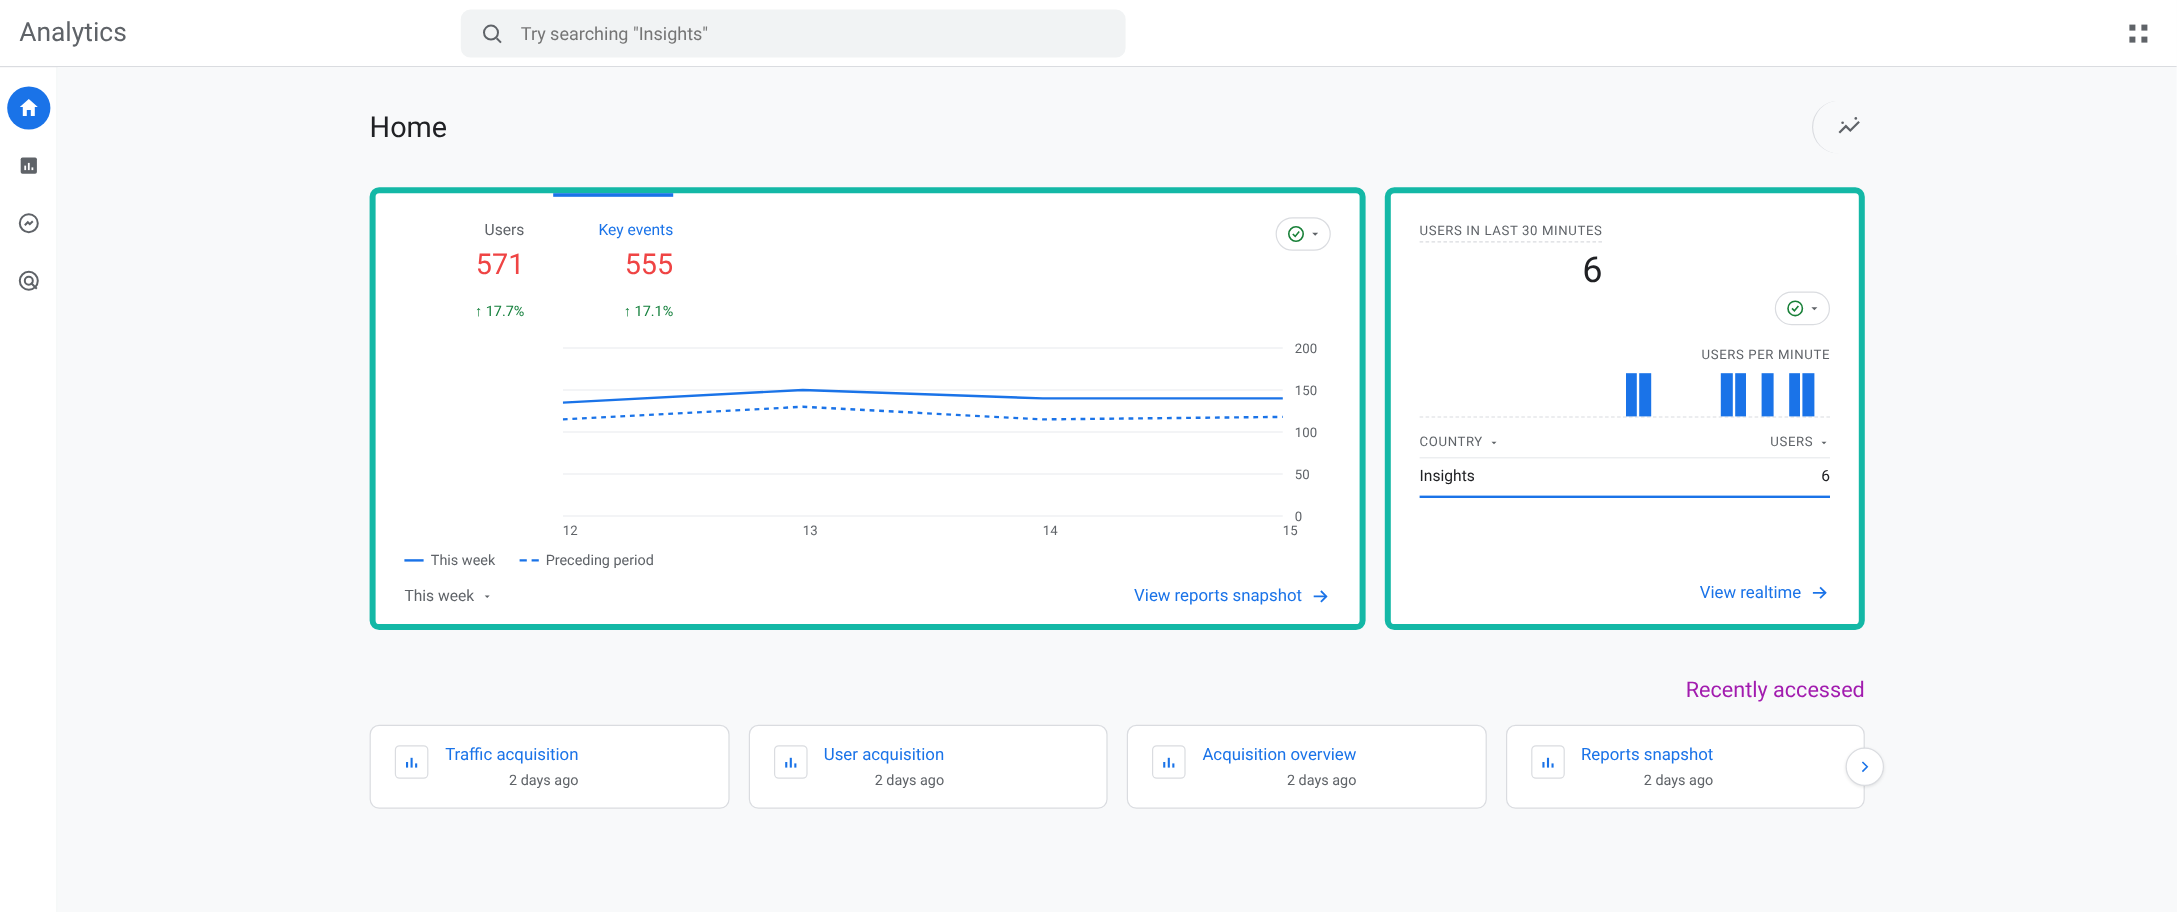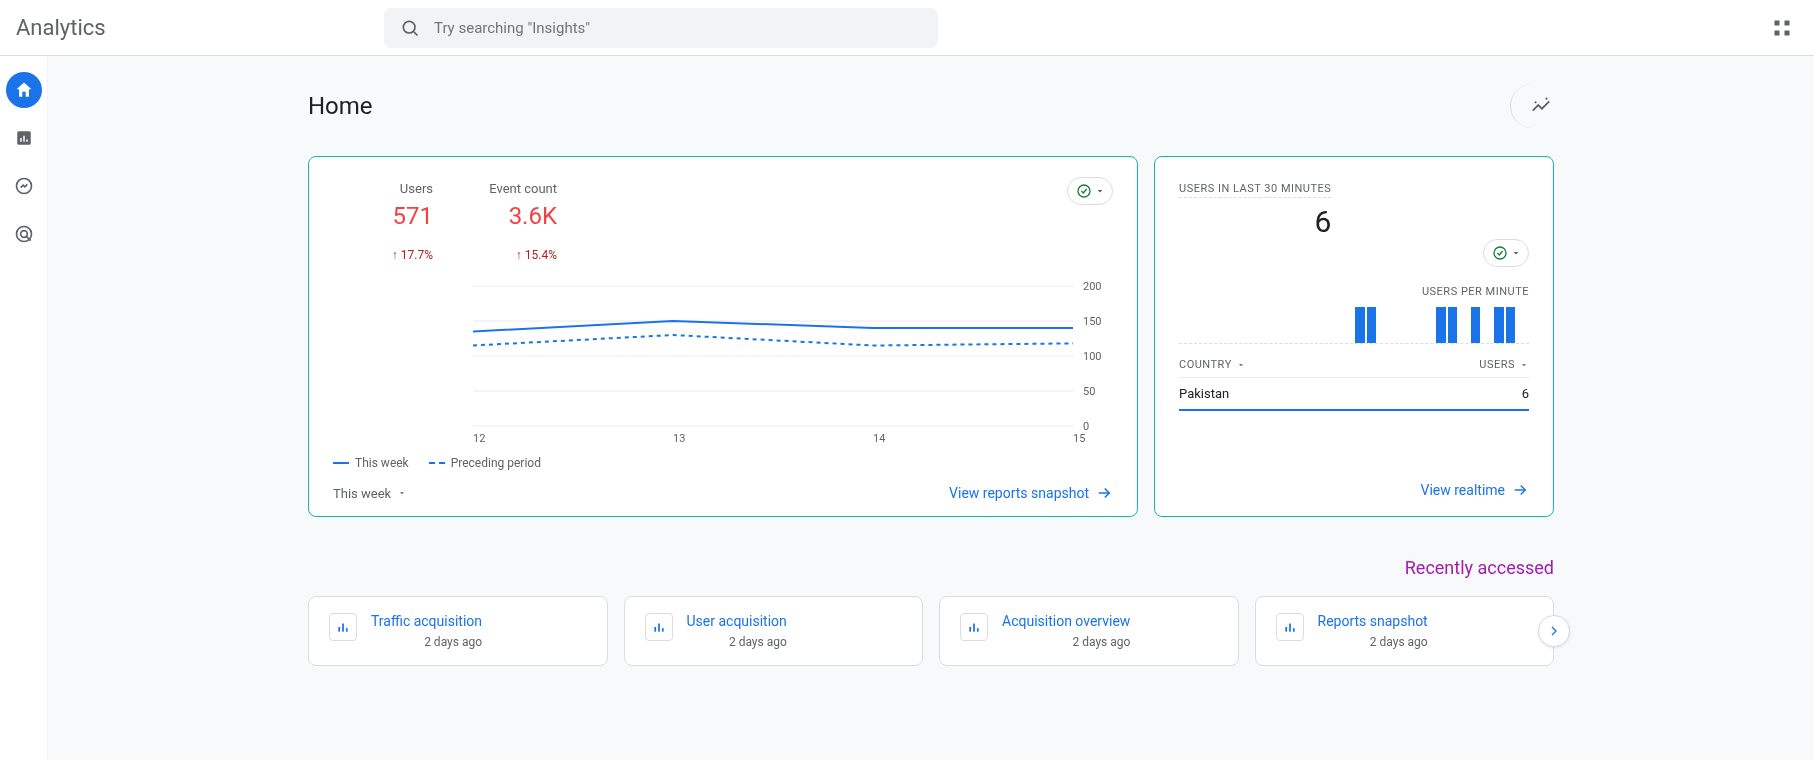--- a/index.html
+++ b/index.html
@@ -15,28 +15,28 @@
 .apps-icon { position: absolute; right: 22px; top: 50%; transform: translateY(-50%); color: #5f6368; cursor: pointer; }
 .shell { display: flex; text-align: right; }
 .navrail { width: 48px; background: #fff; border-right: 1px solid #f1f3f4; display: flex; flex-direction: column; align-items: center; padding-top: 16px; gap: 12px; }
 .nav-item { width: 36px; height: 36px; border-radius: 50%; display: flex; align-items: center; justify-content: center; color: #5f6368; cursor: pointer; }
 .nav-item.active { background: #1a73e8; color: #fff; }
 .main-area { flex: 1; background: #f8f9fa; padding: 28px 260px 40px 260px; min-height: 704px; position: relative; }
 .page-title-row { display: flex; align-items: center; justify-content: space-between; margin-bottom: 28px; }
 .page-title { font-size: 24px; font-weight: 400; color: #202124; }
 .insights-btn { width: 44px; height: 44px; border-radius: 50%; display:flex; align-items:center; justify-content:center; cursor:pointer; border-left: 1px solid #dadce0; padding-left:16px; }
 .cards-row { display: flex; gap: 16px; }
-.card { background: #fff; border: 1px solid #14b8a6; border-radius: 8px; padding: 20px 24px 14px 24px; }
+.card { background: #fff; border: 5px solid #14b8a6; border-radius: 8px; padding: 20px 24px 14px 24px; }
 .card-main { flex: 1; min-width: 680px; }
 .card-rt { width: 400px; }
 .metrics-row { display: flex; gap: 24px; position:relative; }
 .metric { min-width: 100px; padding-top: 4px; }
 .metric-label { font-size: 13px; color: #5f6368; margin-bottom: 6px; }
 .metric-value { font-size: 24px; color: #ef4444; margin-bottom: 18px; }
-.metric-delta { font-size: 12px; color: #b91c1c; }
+.metric-delta { font-size: 12px; color: #15803d; }
 .metric.active .metric-label { color: #1a73e8; }
 .metric.active { border-top: 3px solid #1a73e8; margin-top: -20px; padding-top: 21px; }
 .status-pill { margin-left:auto; display:flex; align-items:center; gap:2px; border:1px solid #dadce0; border-radius:16px; padding:2px 6px 2px 8px; height:28px; cursor:pointer; }
 .status-check { color:#188038; }
 .chart-wrap { margin-top: 14px; }
 .chart-svg { width: 640px; height: 170px; }
 .legend { display: flex; gap: 20px; font-size: 12px; color: #5f6368; margin-top: 6px; }
 .legend-item { display:flex; align-items:center; gap:6px; }
 .legend-line { width: 16px; height:0; border-top:2px solid #1a73e8; }
 .legend-dash { width:16px; height:0; border-top:2px dashed #1a73e8; }
@@ -131,24 +131,24 @@
     </div>
 
     <div class="cards-row">
       <div class="card card-main">
         <div class="metrics-row" id="metrics-row">
             <div class="metric">
               <div class="metric-label">Users</div>
     <div class="metric-value">571</div>
     <div class="metric-delta">↑ 17.7%</div>
             </div>
-            <div class="metric">
-              <div class="metric-label">Event count</div>
-    <div class="metric-value">3.6K</div>
-    <div class="metric-delta">↑ 15.4%</div>
+            <div class="metric active">
+              <div class="metric-label">Key events</div>
+    <div class="metric-value">555</div>
+    <div class="metric-delta">↑ 17.1%</div>
             </div>
             <div class="status-pill">
               <svg width="16" height="16" viewBox="0 0 24 24" class="status-check">
                 <circle cx="12" cy="12" r="9" fill="none" stroke="#188038" stroke-width="2"></circle>
                 <polyline points="8,12 11,15 16,9" fill="none" stroke="#188038" stroke-width="2"></polyline>
               </svg>
               <svg width="12" height="12" viewBox="0 0 24 24" fill="#5f6368">
                 <path d="M7 10l5 5 5-5z"></path>
               </svg>
             </div>
@@ -261,21 +261,21 @@
             </div>
           <div class="sort-head">
               <span>USERS</span>
               <svg width="10" height="10" viewBox="0 0 24 24" fill="#5f6368">
                 <path d="M7 10l5 5 5-5z"></path>
               </svg>
             </div>
         </div>
         <div id="rt-rows">
             <div class="rt-row">
-              <span>Pakistan</span>
+              <span>Insights</span>
               <span>6</span>
             </div>
           </div>
         <div class="card-footer" style="justify-content:flex-end; margin-top:70px;">
           <div class="link-btn">
             <span>View realtime</span>
             <svg width="18" height="18" viewBox="0 0 24 24" fill="none" stroke="#1a73e8" stroke-width="2">
                 <line x1="5" y1="12" x2="19" y2="12"></line>
                 <polyline points="13,6 19,12 13,18"></polyline>
               </svg>

